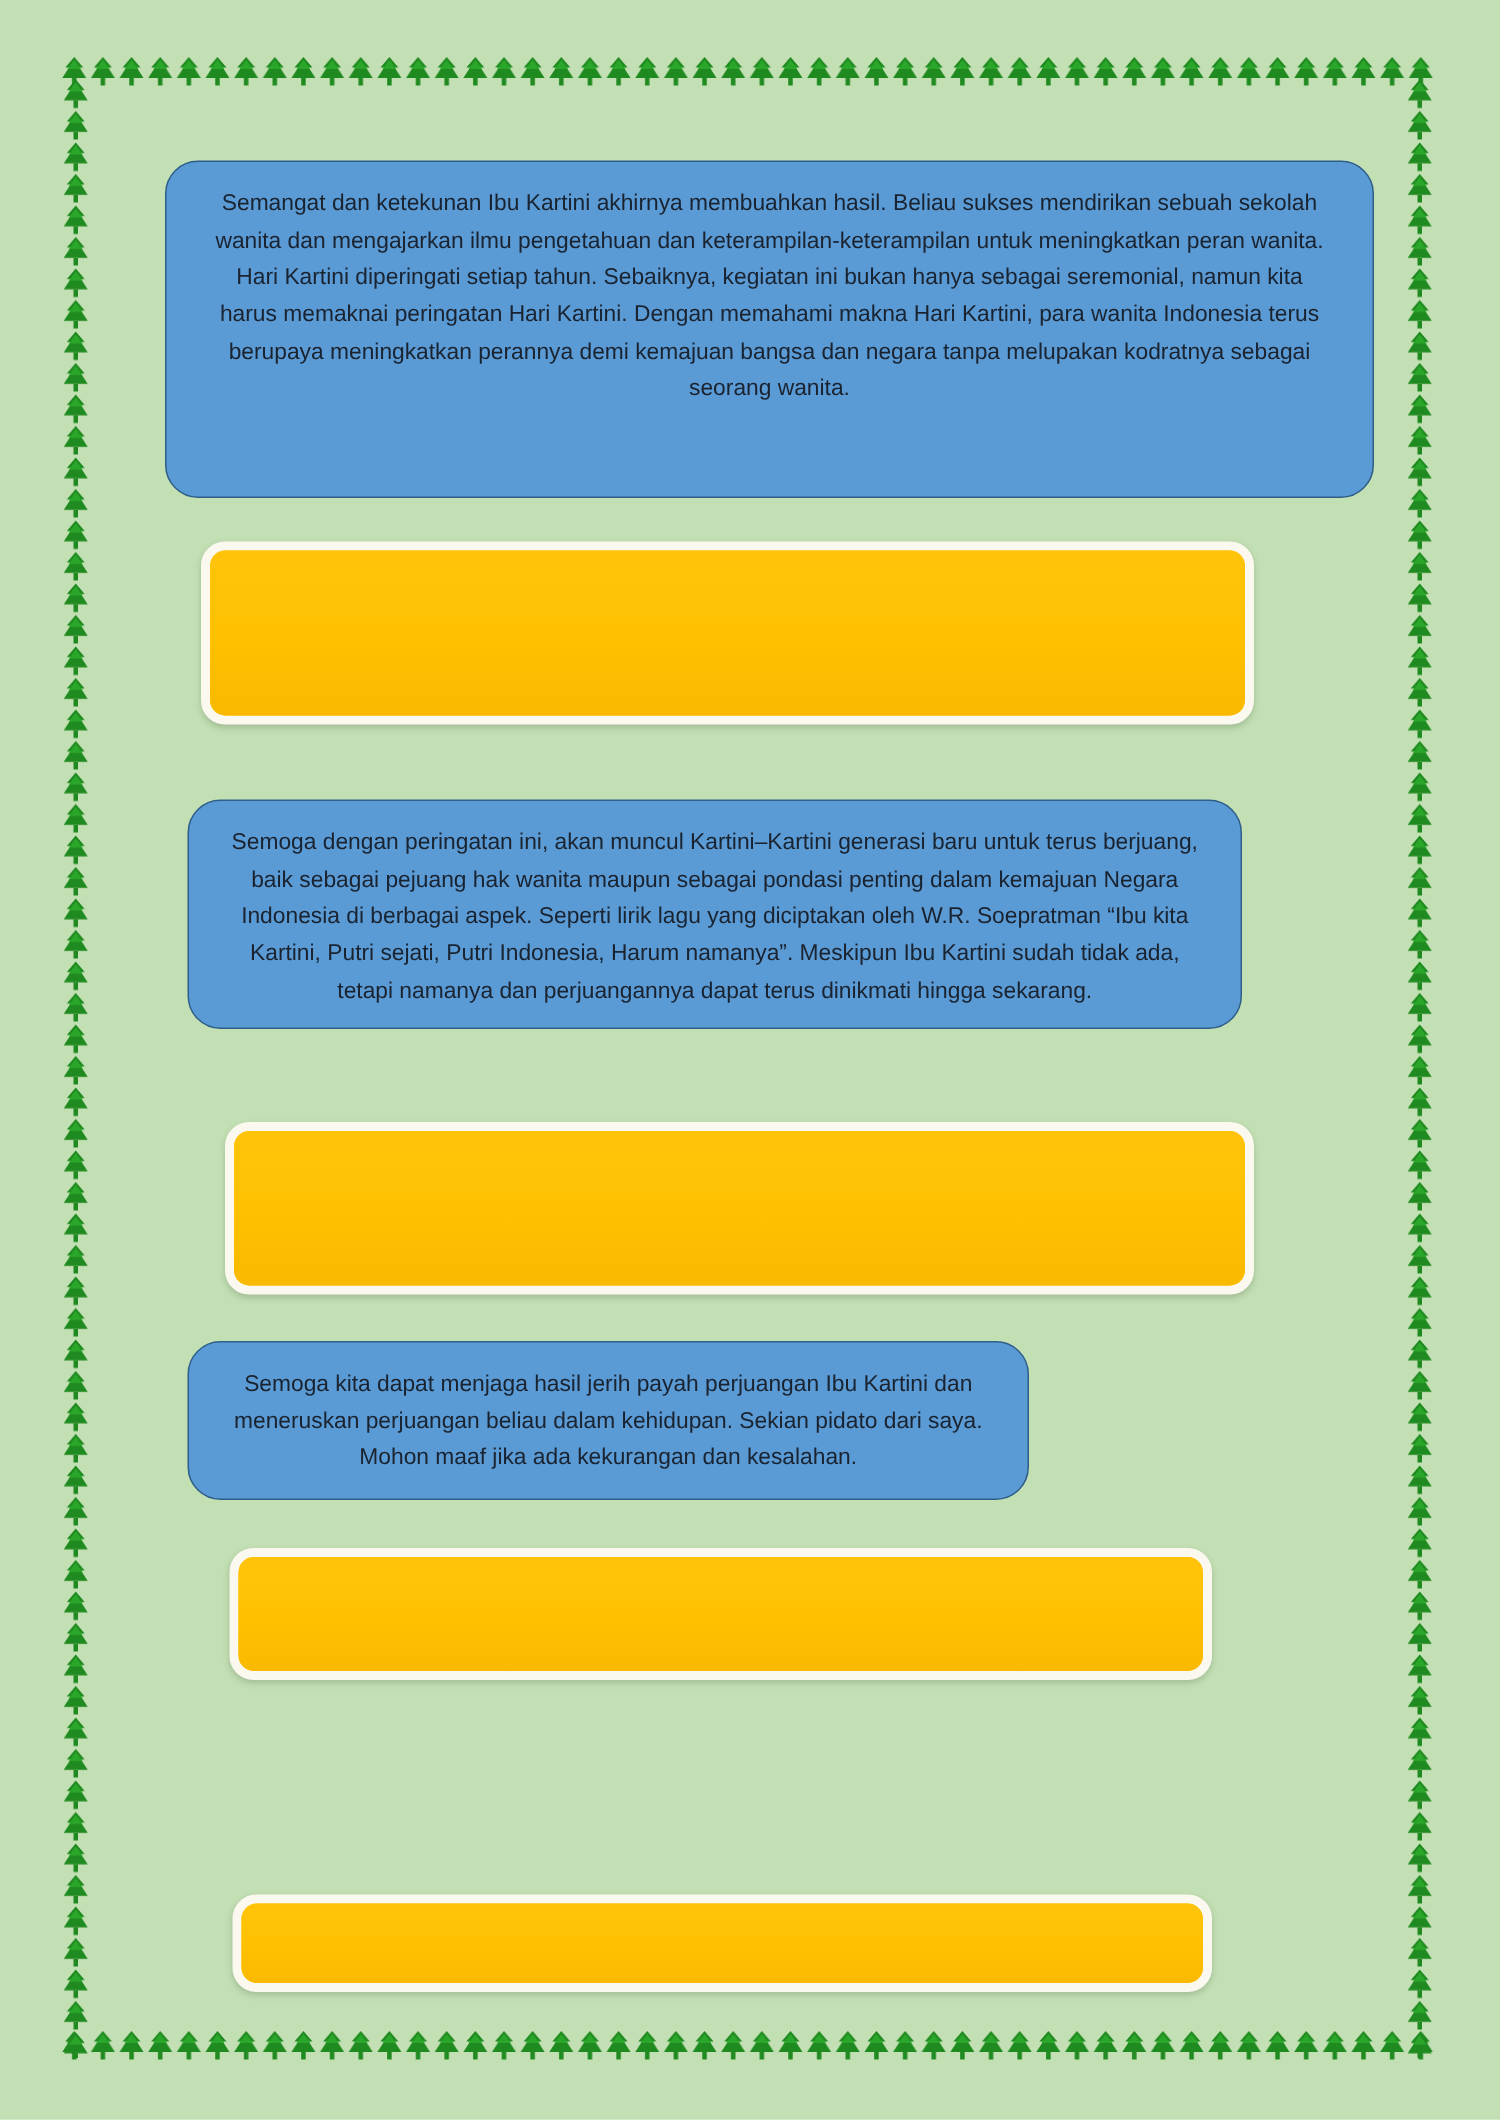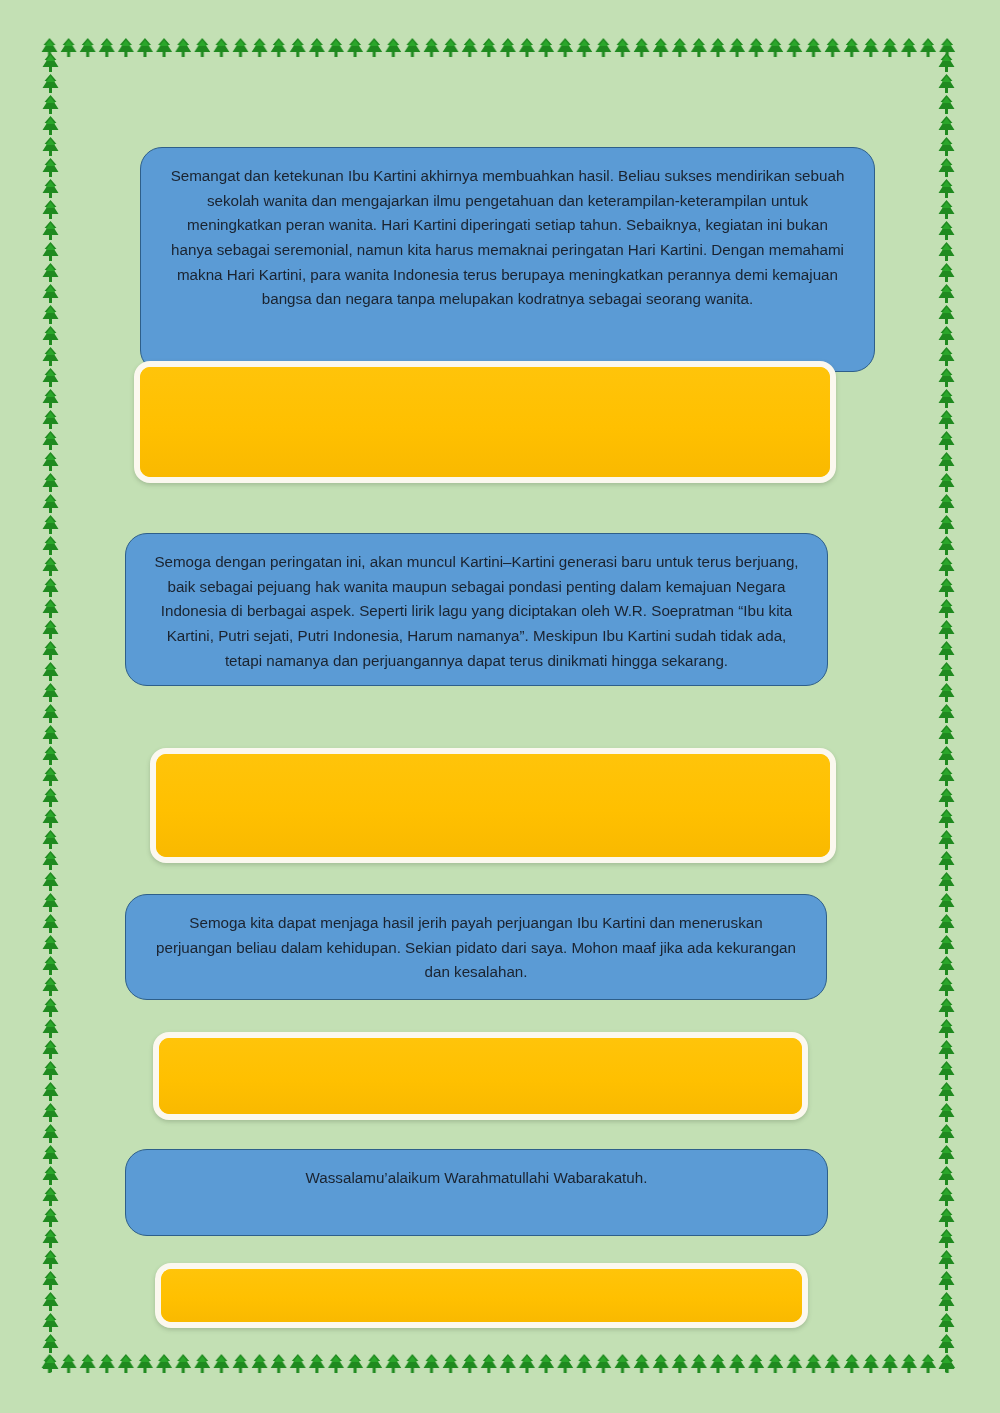--- a/index.html
+++ b/index.html
@@ -83,25 +83,25 @@
   }
   .card-yellow .inner {
     width: 100%;
     height: 100%;
     border-radius: 11px;
     background: linear-gradient(180deg, #ffc40a 0%, #ffc000 55%, #f9b900 100%);
     box-sizing: border-box;
   }
 
   
-  #blue-1   { left: 140px; top: 107px;  width: 735px; height: 225px; margin-top: 40px; }
+  #blue-1   { left: 110px; top: 107px;  width: 806px; height: 225px; }
   #yellow-1 { left: 134px; top: 361px;  width: 702px; height: 122px; }
   #blue-2   { left: 125px; top: 533px;  width: 703px; height: 153px; }
   #yellow-2 { left: 150px; top: 748px;  width: 686px; height: 115px; }
-  #blue-3   { left: 125px; top: 894px;  width: 702px; height: 106px; }
+  #blue-3   { left: 125px; top: 894px;  width: 561px; height: 106px; }
   #yellow-3 { left: 153px; top: 1032px; width: 655px; height: 88px; }
   #blue-4   { left: 125px; top: 1149px; width: 703px; height: 87px; }
   #yellow-4 { left: 155px; top: 1263px; width: 653px; height: 65px; }
 </style>
 </head>
 <body>
 
 <div id="page">
 
   <svg class="tree-border tree-row top" viewBox="0 0 918 22" preserveAspectRatio="none" aria-hidden="true">
@@ -152,22 +152,19 @@
     </div>
 
     <div class="card card-blue" id="blue-3">
       <p>Semoga kita dapat menjaga hasil jerih payah perjuangan Ibu Kartini dan meneruskan perjuangan beliau dalam kehidupan. Sekian pidato dari saya. Mohon maaf jika ada kekurangan dan kesalahan.</p>
     </div>
 
     <div class="card card-yellow" id="yellow-3">
       <div class="inner"></div>
     </div>
 
-    <div class="card card-blue" id="blue-4">
-      <p>Wassalamu’alaikum Warahmatullahi Wabarakatuh.</p>
-    </div>
 
     <div class="card card-yellow" id="yellow-4">
       <div class="inner"></div>
     </div>
 
   </div>
 </div>
 
 </body></html>

